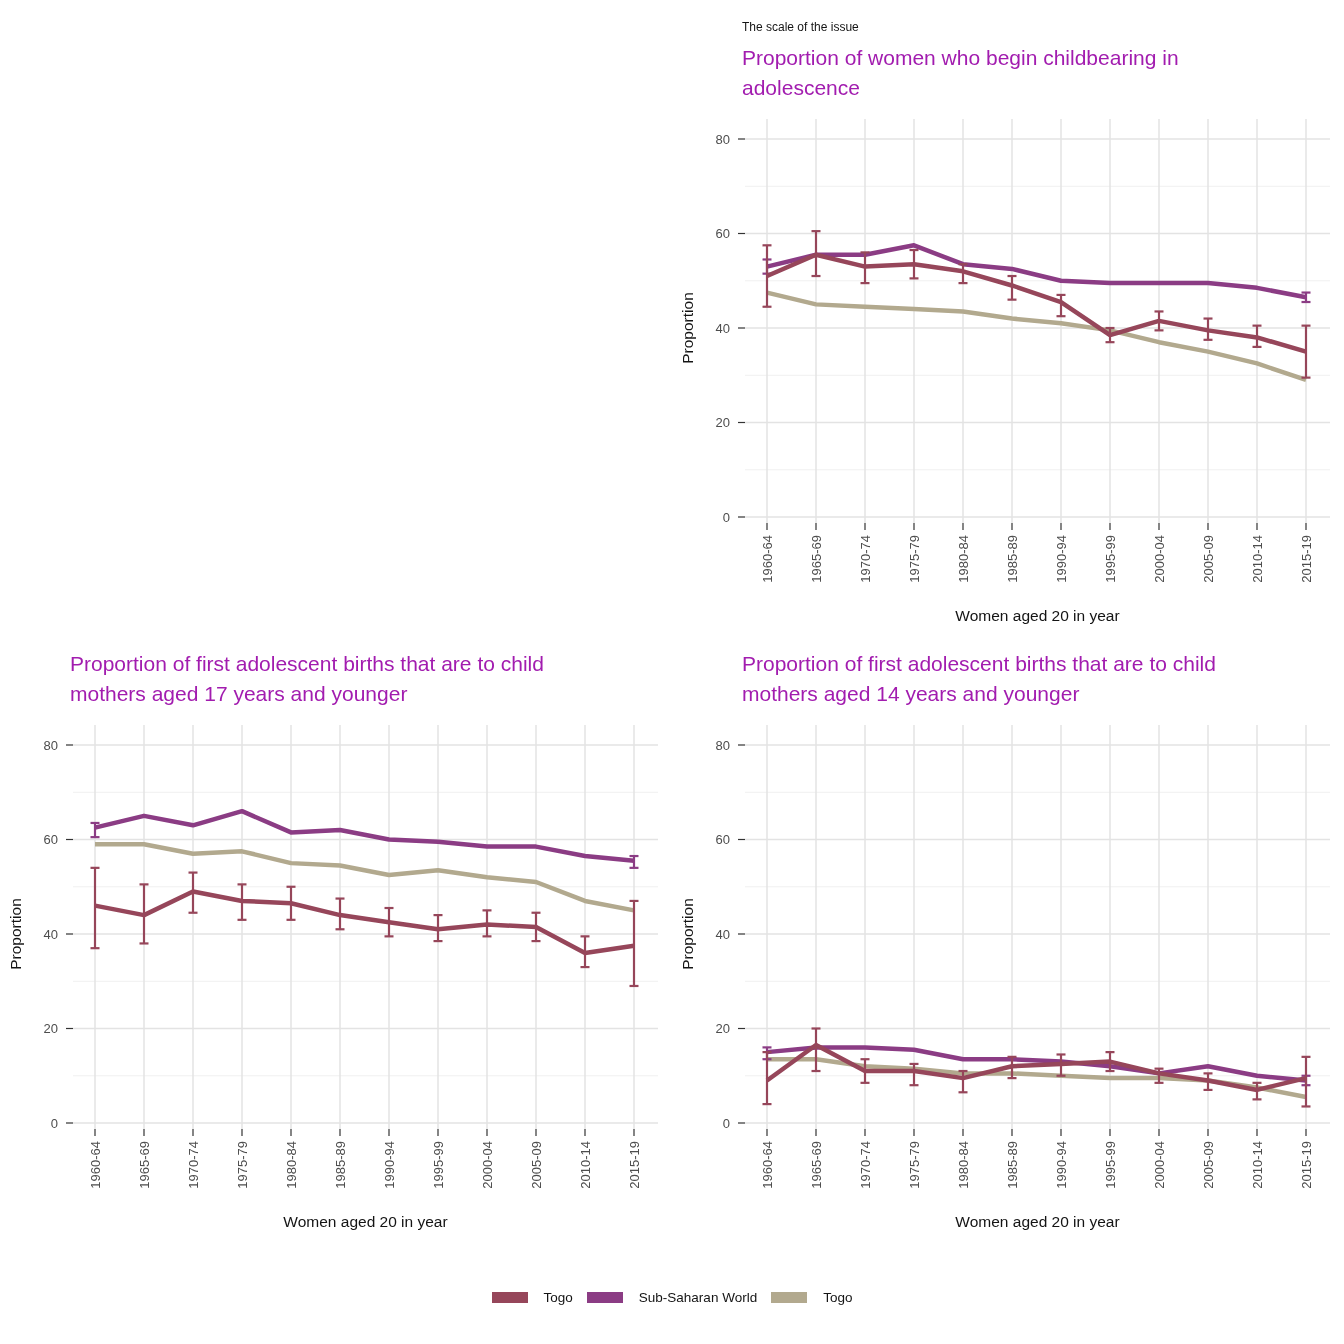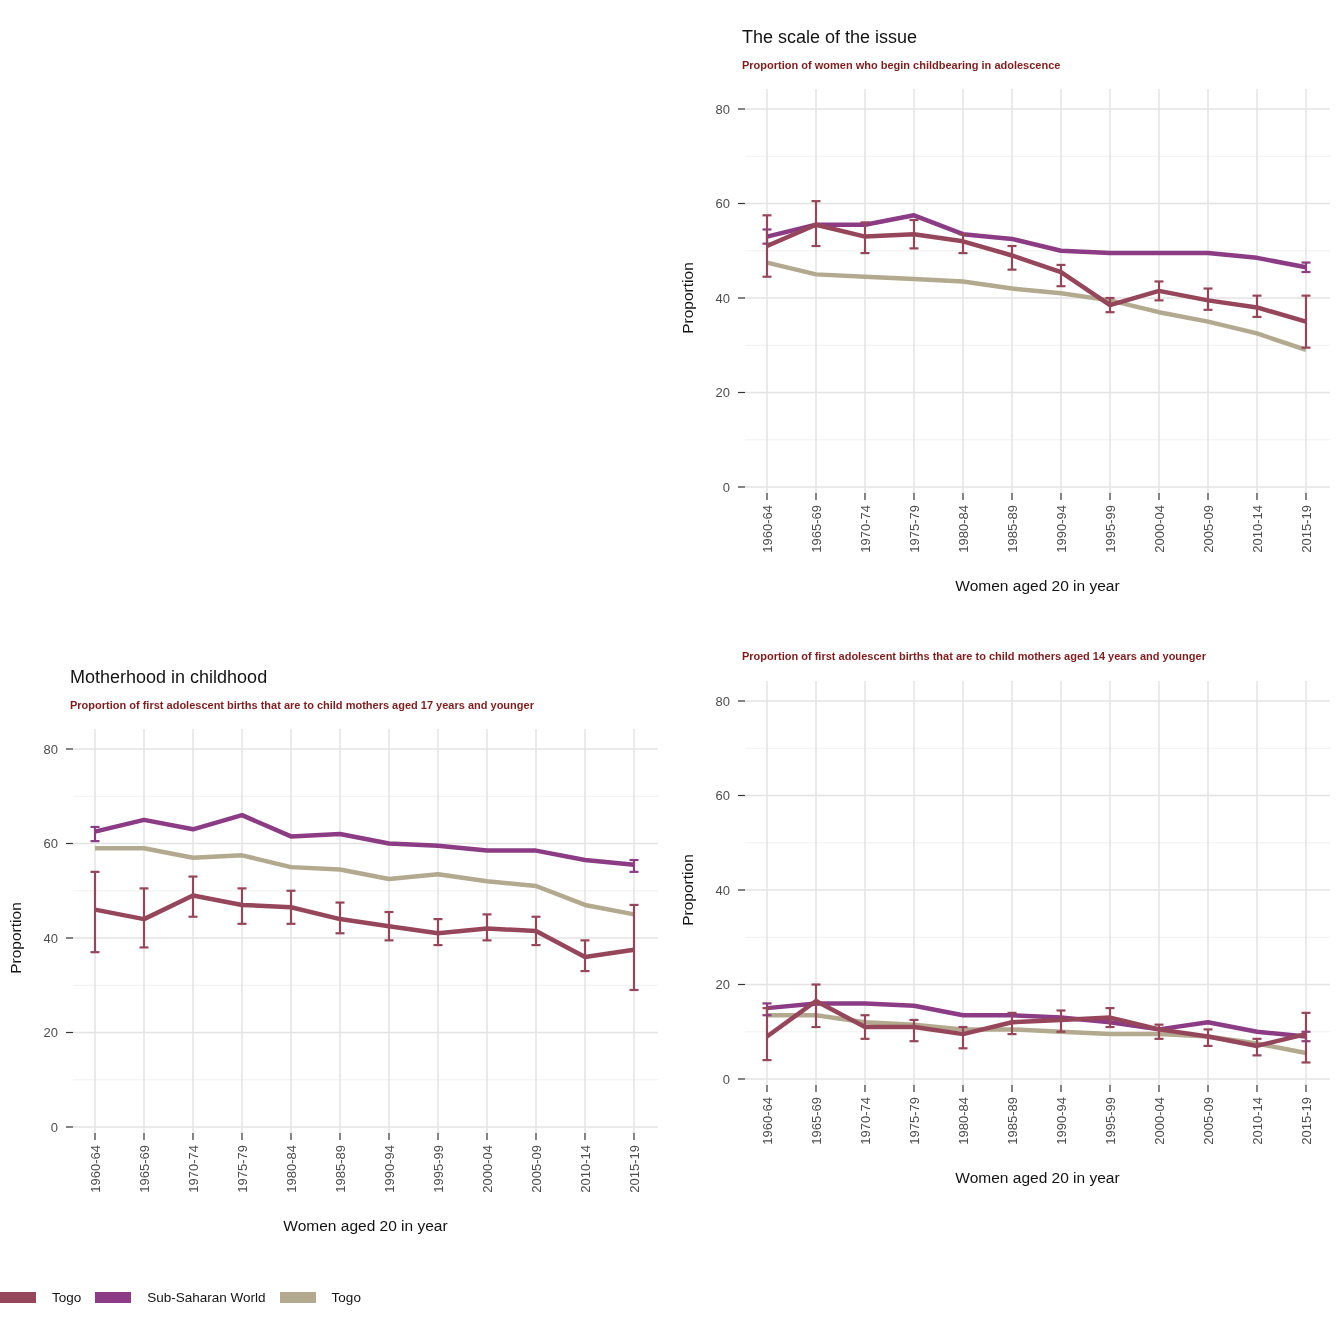--- a/index.html
+++ b/index.html
@@ -1,24 +1,24 @@
 <!DOCTYPE html>
 <html><head>
 <meta charset="utf-8">
 <style>
   html,body{margin:0;padding:0;background:#ffffff;}
   .page{position:relative;width:1344px;height:1344px;background:#ffffff;
         font-family:"Liberation Sans",sans-serif;overflow:hidden;}
   .grid{display:grid;grid-template-columns:672px 672px;grid-template-rows:640px 640px;}
   .panel{position:relative;}
-  .chart-title{font-size:18px;color:#141414;margin:27px 0 0 70px;line-height:1.2;}
-  .chart-subtitle{font-size:11px;color:#7f1d1d;margin:9px 0 16px 70px;max-width:490px;line-height:1.42;font-weight:bold;}
+  .chart-title{font-size:12px;color:#141414;margin:20px 0 0 70px;line-height:1.2;}
+  .chart-subtitle{font-size:21px;color:#a21caf;margin:9px 0 16px 70px;max-width:490px;line-height:1.42;}
   svg.chart{display:block;}
   svg text{font-family:"Liberation Sans",sans-serif;}
-  .legend{position:absolute;left:0;right:0;top:1290px;display:flex;
+  .legend{position:absolute;left:0;right:0;top:1290px;display:flex;justify-content:center;
           align-items:center;gap:14px;}
   .legend-item{display:flex;align-items:center;gap:16px;}
   .swatch{display:inline-block;width:36px;height:11px;}
   .legend-label{font-size:13.5px;color:#141414;}
 </style>
 </head>
 <body>
 
 <div class="page">
   <div class="grid">
@@ -140,21 +140,20 @@
             <text transform="translate(540.5,416) rotate(-90)" text-anchor="end" font-size="13" fill="#4d4d4d">2005-09</text>
             <text transform="translate(589.5,416) rotate(-90)" text-anchor="end" font-size="13" fill="#4d4d4d">2010-14</text>
             <text transform="translate(638.5,416) rotate(-90)" text-anchor="end" font-size="13" fill="#4d4d4d">2015-19</text>
             <text x="365.5" y="502" text-anchor="middle" font-size="15.5" fill="#141414">Women aged 20 in year</text>
             <text transform="translate(21,209) rotate(-90)" text-anchor="middle" font-size="15.5" fill="#141414">Proportion</text>
           </g>
         </svg>
     </div>
 
     <div class="panel">
-      <div class="chart-title">Motherhood in childhood</div>
       <div class="chart-subtitle">Proportion of first adolescent births that are to child mothers aged 17 years and younger</div>
       <svg class="chart" viewBox="0 0 672 515" width="672" height="515">
           <g>
             <line x1="73" x2="658" y1="350.75" y2="350.75" stroke="#f0f0f0" stroke-width="1"></line>
             <line x1="73" x2="658" y1="256.25" y2="256.25" stroke="#f0f0f0" stroke-width="1"></line>
             <line x1="73" x2="658" y1="161.75000000000003" y2="161.75000000000003" stroke="#f0f0f0" stroke-width="1"></line>
             <line x1="73" x2="658" y1="67.25" y2="67.25" stroke="#f0f0f0" stroke-width="1"></line>
             <line x1="73" x2="658" y1="398" y2="398" stroke="#e3e3e3" stroke-width="1.5"></line>
             <line x1="73" x2="658" y1="303.5" y2="303.5" stroke="#e3e3e3" stroke-width="1.5"></line>
             <line x1="73" x2="658" y1="209" y2="209" stroke="#e3e3e3" stroke-width="1.5"></line>

